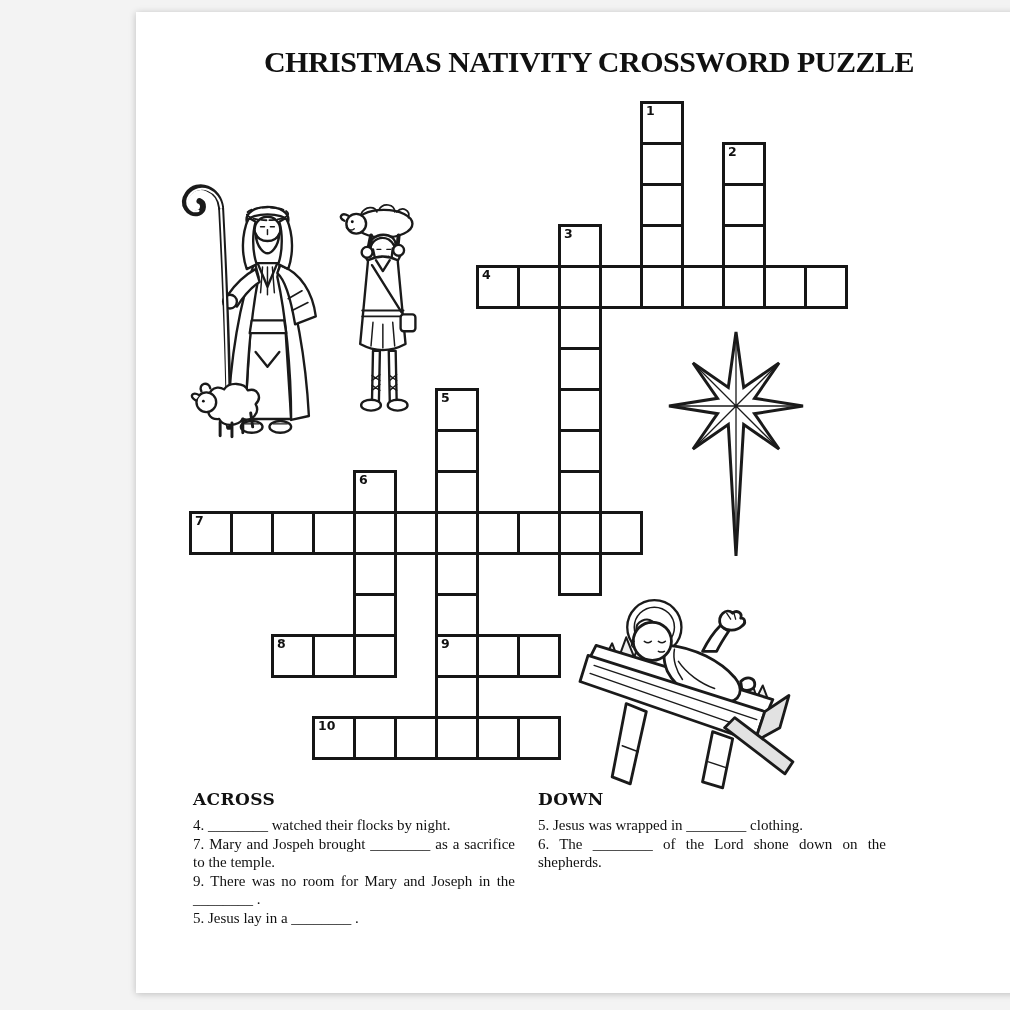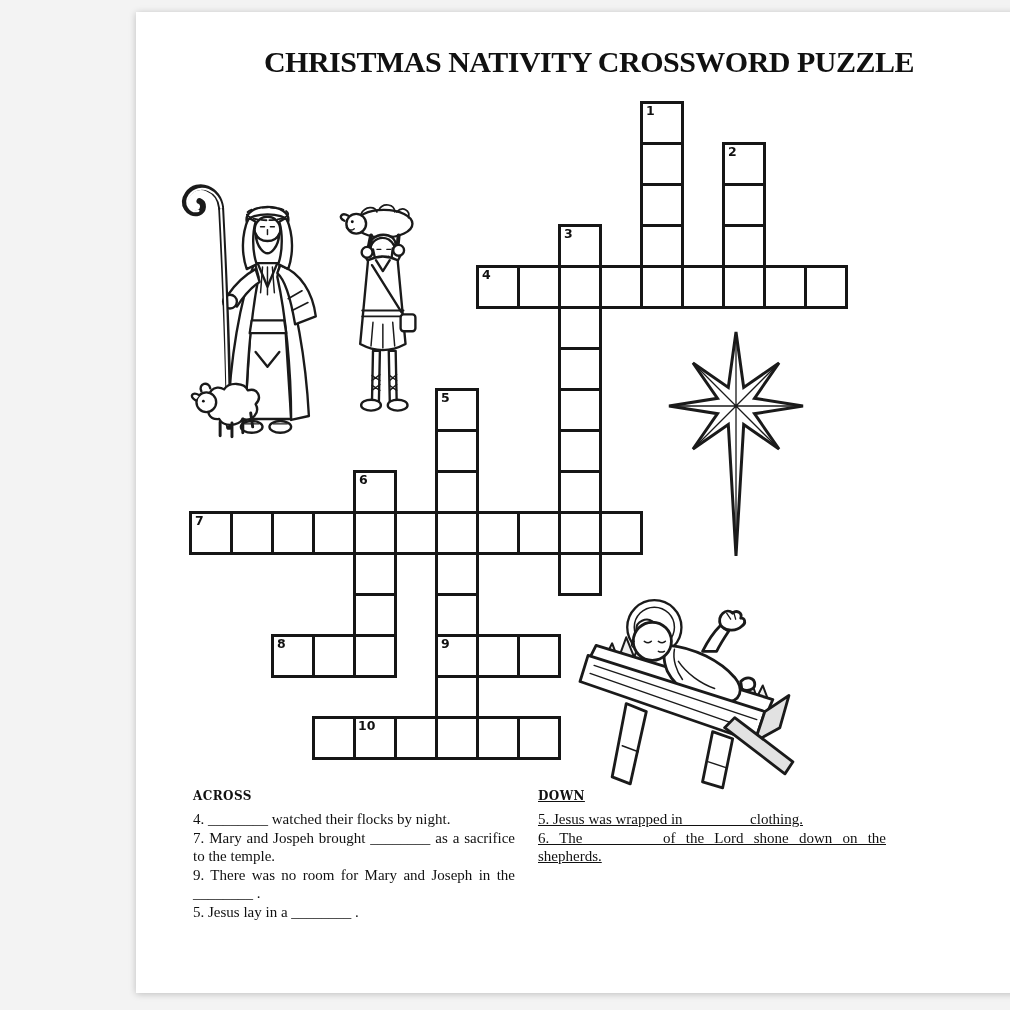--- a/index.html
+++ b/index.html
@@ -26,28 +26,28 @@
     border:3px solid #161616;background:#fff;
   }
   .cellnum{
     position:absolute;color:#111;line-height:1;
     font-family:"DejaVu Sans",sans-serif;font-weight:bold;font-size:12.5px;
   }
   
   .clue-section{position:absolute;color:#111;}
   .clue-section h2{
     margin:0 0 7px 0;font-family:"DejaVu Serif",serif;
-    font-size:12px;font-weight:bold;letter-spacing:.4px;color:#111;
+    font-size:17px;font-weight:bold;letter-spacing:.4px;color:#111;
   }
   .clue{
     margin:0;font-size:15px;line-height:18.6px;text-align:justify;color:#111;
     font-family:"Liberation Serif",serif;
   }
   .across-sec{left:57px;top:777px;width:322px;}
-  .down-sec{left:402px;top:777px;width:348px;text-decoration:underline;}
+  .down-sec{left:402px;top:777px;width:348px;}
   
   .illus{position:absolute;}
   .illus-shepherds{left:22px;top:152px;width:286px;height:292px;}
   .illus-star{left:525px;top:312px;width:150px;height:240px;}
   .illus-manger{left:438px;top:573px;width:236px;height:206px;}
 </style>
 </head>
 <body>
 
 <div class="page">
@@ -212,21 +212,21 @@
       <div class="cell" style="left: 328px; top: 615px;"></div>
       <div class="cellnum" style="left: 457px; top: 4px;">1</div>
       <div class="cellnum" style="left: 539px; top: 45px;">2</div>
       <div class="cellnum" style="left: 375px; top: 127px;">3</div>
       <div class="cellnum" style="left: 293px; top: 168px;">4</div>
       <div class="cellnum" style="left: 252px; top: 291px;">5</div>
       <div class="cellnum" style="left: 170px; top: 373px;">6</div>
       <div class="cellnum" style="left: 6px; top: 414px;">7</div>
       <div class="cellnum" style="left: 88px; top: 537px;">8</div>
       <div class="cellnum" style="left: 252px; top: 537px;">9</div>
-      <div class="cellnum" style="left: 129px; top: 619px; margin-left: 40px;">10</div>
+      <div class="cellnum" style="left: 129px; top: 619px;">10</div>
     </div>
 
   <div class="clue-section across-sec">
     <h2>ACROSS</h2>
     <div>
         <p class="clue">4. ________ watched their flocks by night.</p>
         <p class="clue">7. Mary and Jospeh brought ________ as a sacrifice to the temple.</p>
         <p class="clue">9. There was no room for Mary and Joseph in the ________ .</p>
         <p class="clue">5. Jesus lay in a ________ .</p>
       </div>

